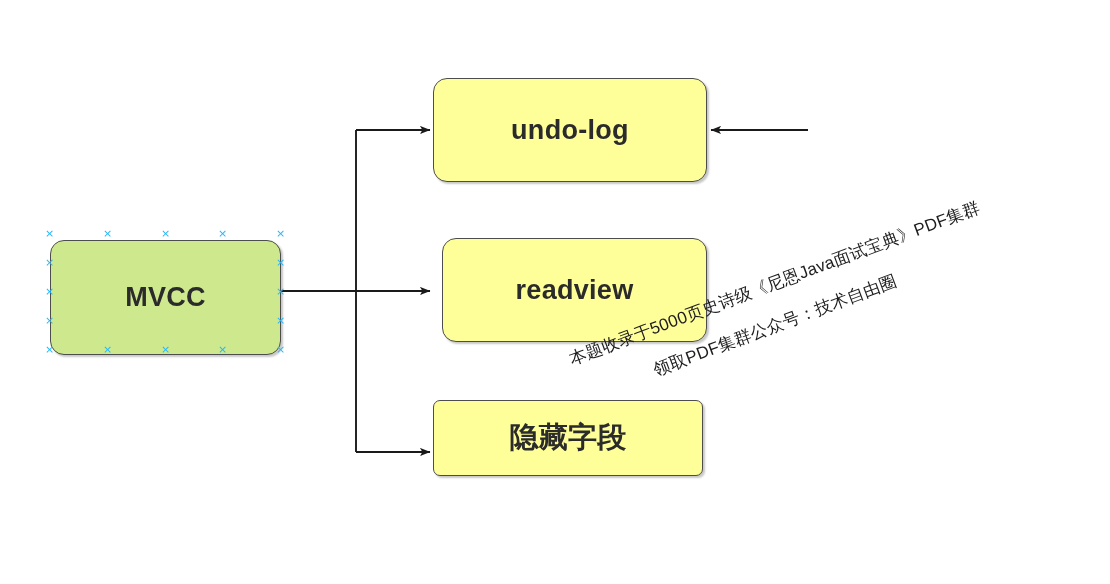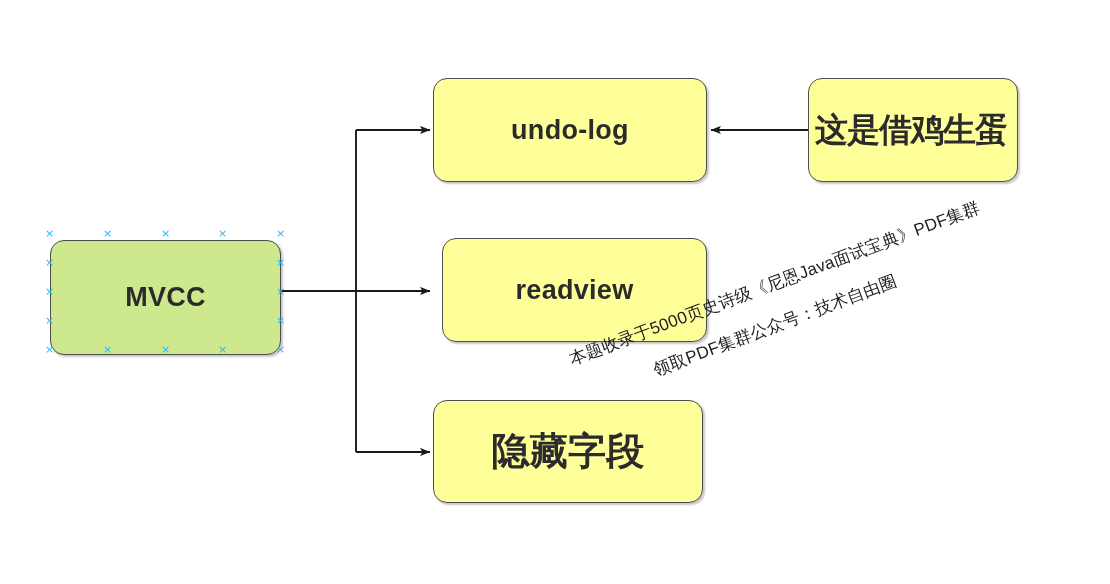--- a/index.html
+++ b/index.html
@@ -61,22 +61,23 @@
     width: 274px; height: 104px;
     font-size: 27px;
   }
   #node-readview {
     left: 442px; top: 238px;
     width: 265px; height: 104px;
     font-size: 27px;
   }
   #node-hidden {
     left: 433px; top: 400px;
-    width: 270px; height: 103px;
-    font-size: 38px;
+    width: 270px; height: 76px;
+    font-size: 29px;
+    border-radius: 7px;
   }
   #node-borrow {
     left: 808px; top: 78px;
     width: 210px; height: 104px;
     font-size: 30px;
     overflow: visible;
   }
   #node-borrow .label {
     font-size: 33px;
     letter-spacing: -1px;
@@ -190,22 +191,19 @@
   </div>
 
   <div class="node node-yellow" id="node-readview">
     <span class="label">readview</span>
   </div>
 
   <div class="node node-yellow" id="node-hidden">
     <span class="label">隐藏字段</span>
   </div>
 
-  <div class="node node-yellow" id="node-borrow">
-    <span class="label">这是借鸡生蛋</span>
-  </div>
 
   <div id="watermark">
     <div class="wm-line" id="wm-line-1">本题收录于5000页史诗级《尼恩Java面试宝典》PDF集群</div>
     <div class="wm-line" id="wm-line-2">领取PDF集群公众号：技术自由圈</div>
   </div>
 
 </div>
 
 </body></html>

